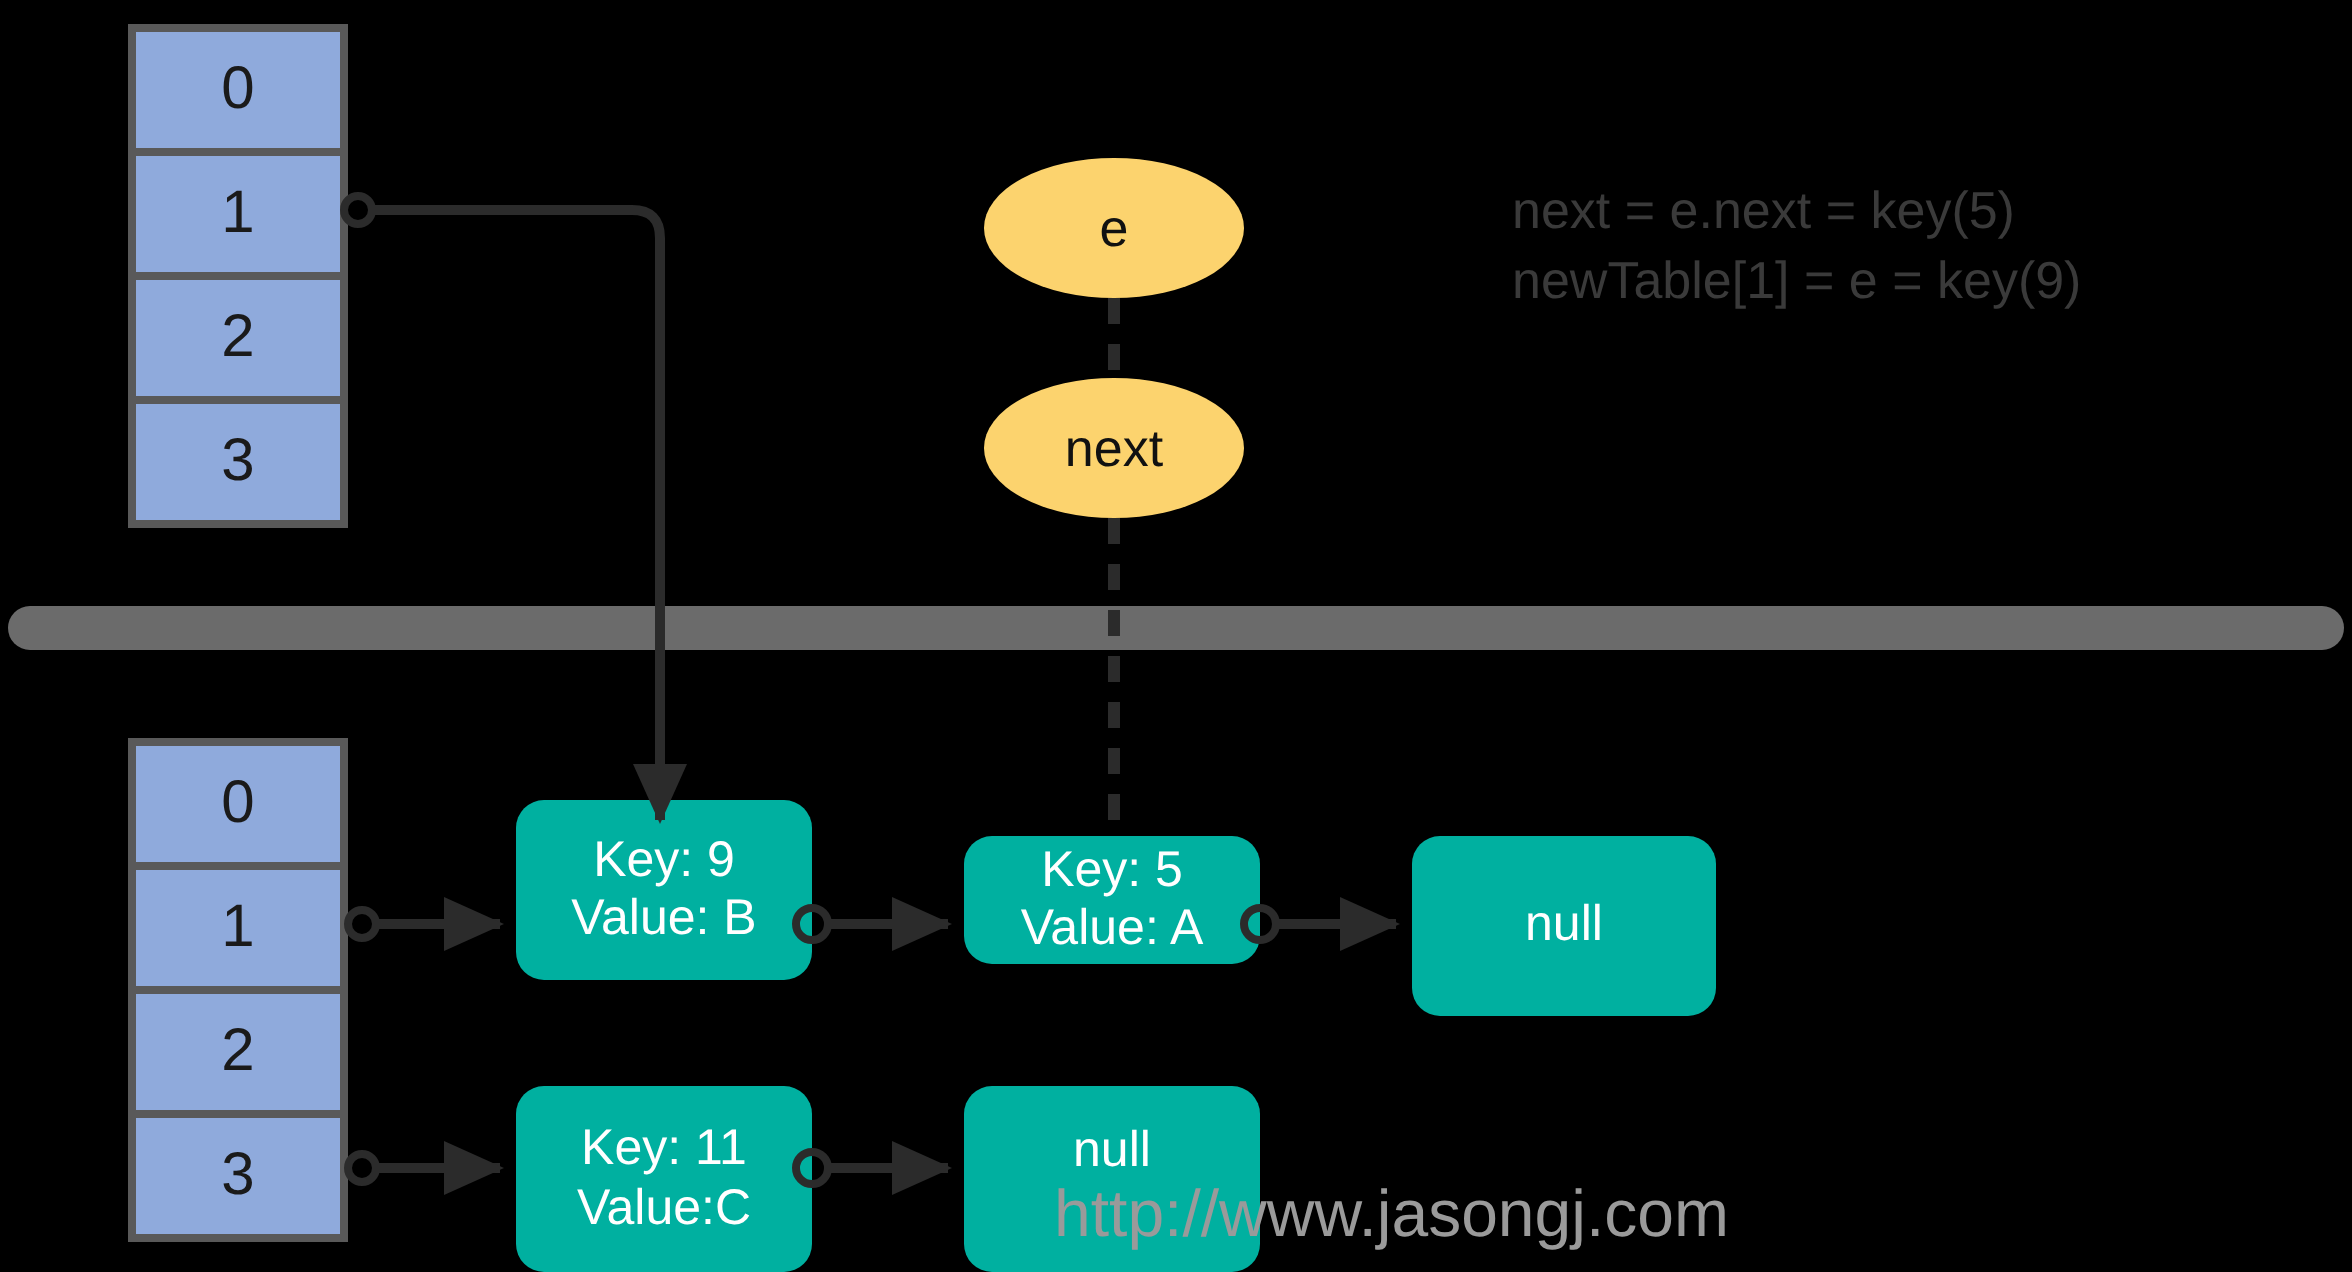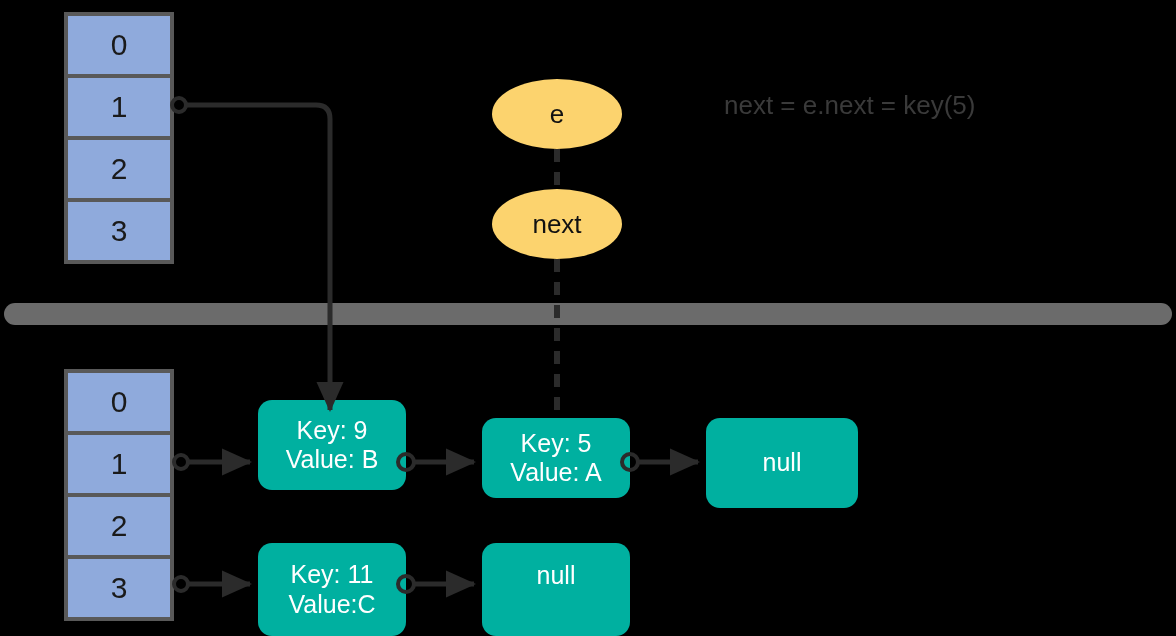--- a/index.html
+++ b/index.html
@@ -76,20 +76,21 @@
     background: #6B6B6B;
     border-radius: 12px;
   }
   
   .annot {
     position: absolute;
     color: #3A3A3A;
     font-size: 26px;
     line-height: 35px;
     white-space: pre;
+    margin-left: 32px;
   }
   
   .watermark {
     position: absolute;
     color: #9A9A9A;
     font-size: 33px;
     white-space: pre;
     line-height: 1;
   }
 </style>
@@ -134,21 +135,21 @@
     <span>e</span>
   </div>
   <div class="ellipse" style="left:492px; top:189px; width:130px; height:70px;align-items:center;">
     <span>next</span>
   </div>
 
   <div class="node" style="left:258px; top:400px; width:148px; height:90px;">
     <span class="ln">Key: 9</span>
     <span class="ln">Value: B</span>
   </div>
-  <div class="node" style="left:482px; top:418px; width:148px; height:80px;">
+  <div class="node" style="left:482px; top:418px; width:148px; height:64px;">
     <span class="ln">Key: 5</span>
     <span class="ln">Value: A</span>
   </div>
   <div class="node" style="left:706px; top:418px; width:152px; height:90px;">
     <span class="ln">null</span>
   </div>
 
   <div class="node" style="left:258px; top:543px; width:148px; height:93px;">
     <span class="ln">Key: 11</span>
     <span class="ln">Value:C</span>
@@ -198,16 +199,18 @@
     </g>
 
     <g>
       <circle cx="406" cy="584" r="8" fill="none" stroke="#2B2B2B" stroke-width="4"></circle>
       <line x1="414" y1="584" x2="474" y2="584" stroke="#2B2B2B" stroke-width="5" marker-end="url(#arrowhead)"></line>
     </g>
   </svg>
 
   <div style="position:absolute; left:724px; top:88px;">
     <div class="annot" style="position:relative; left:0; top:0;">next = e.next = key(5)</div>
-  </div>
-
+    <div class="annot" style="position:relative; left:0; top:0;">newTable[1] = e = key(9)</div>
+  </div>
+
+  <div class="watermark" style="left:527px; top:590px;">http://www.jasongj.com</div>
 
 </div>
 
 </body></html>

